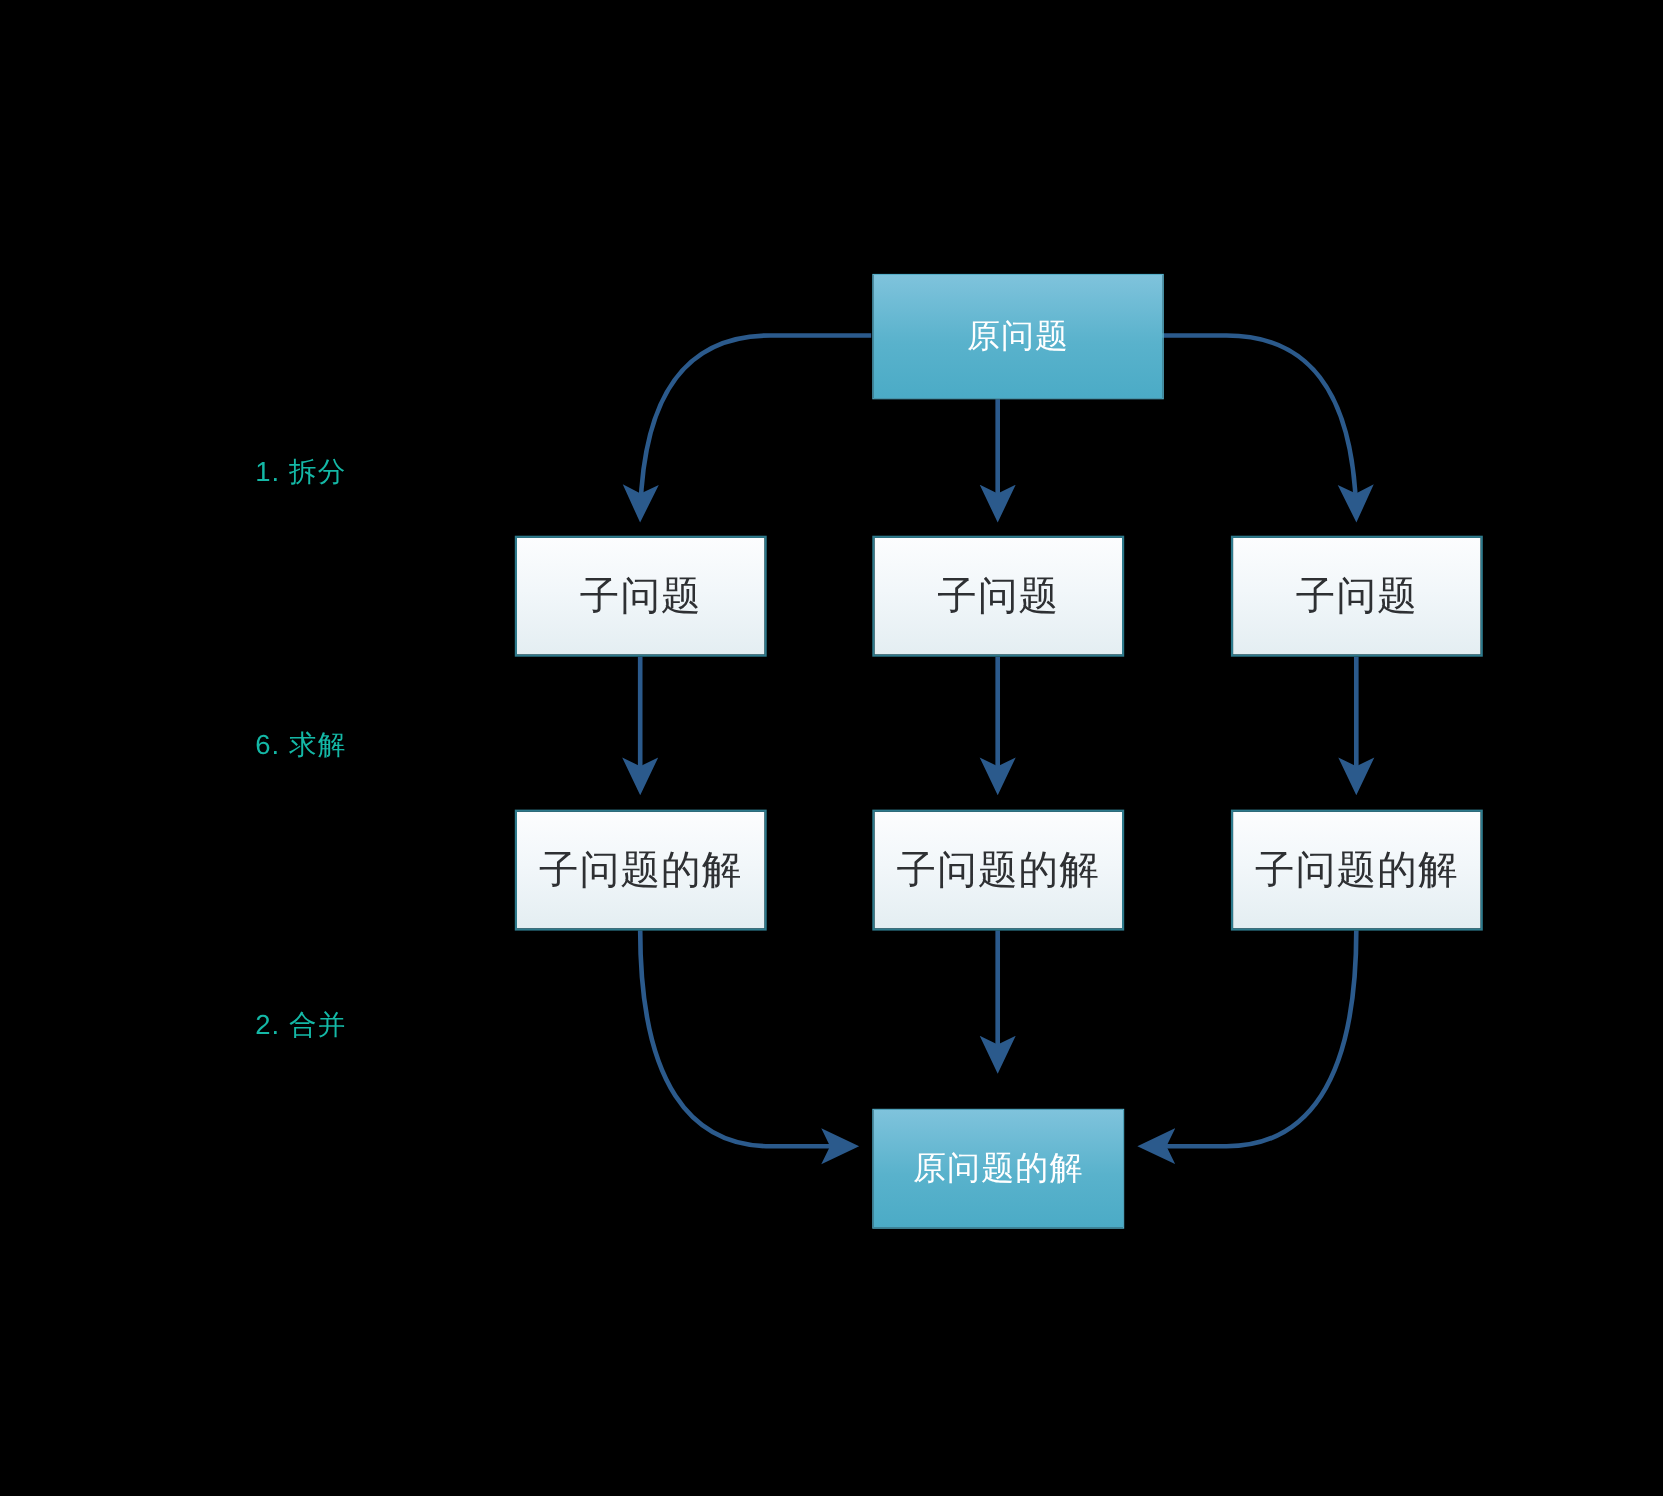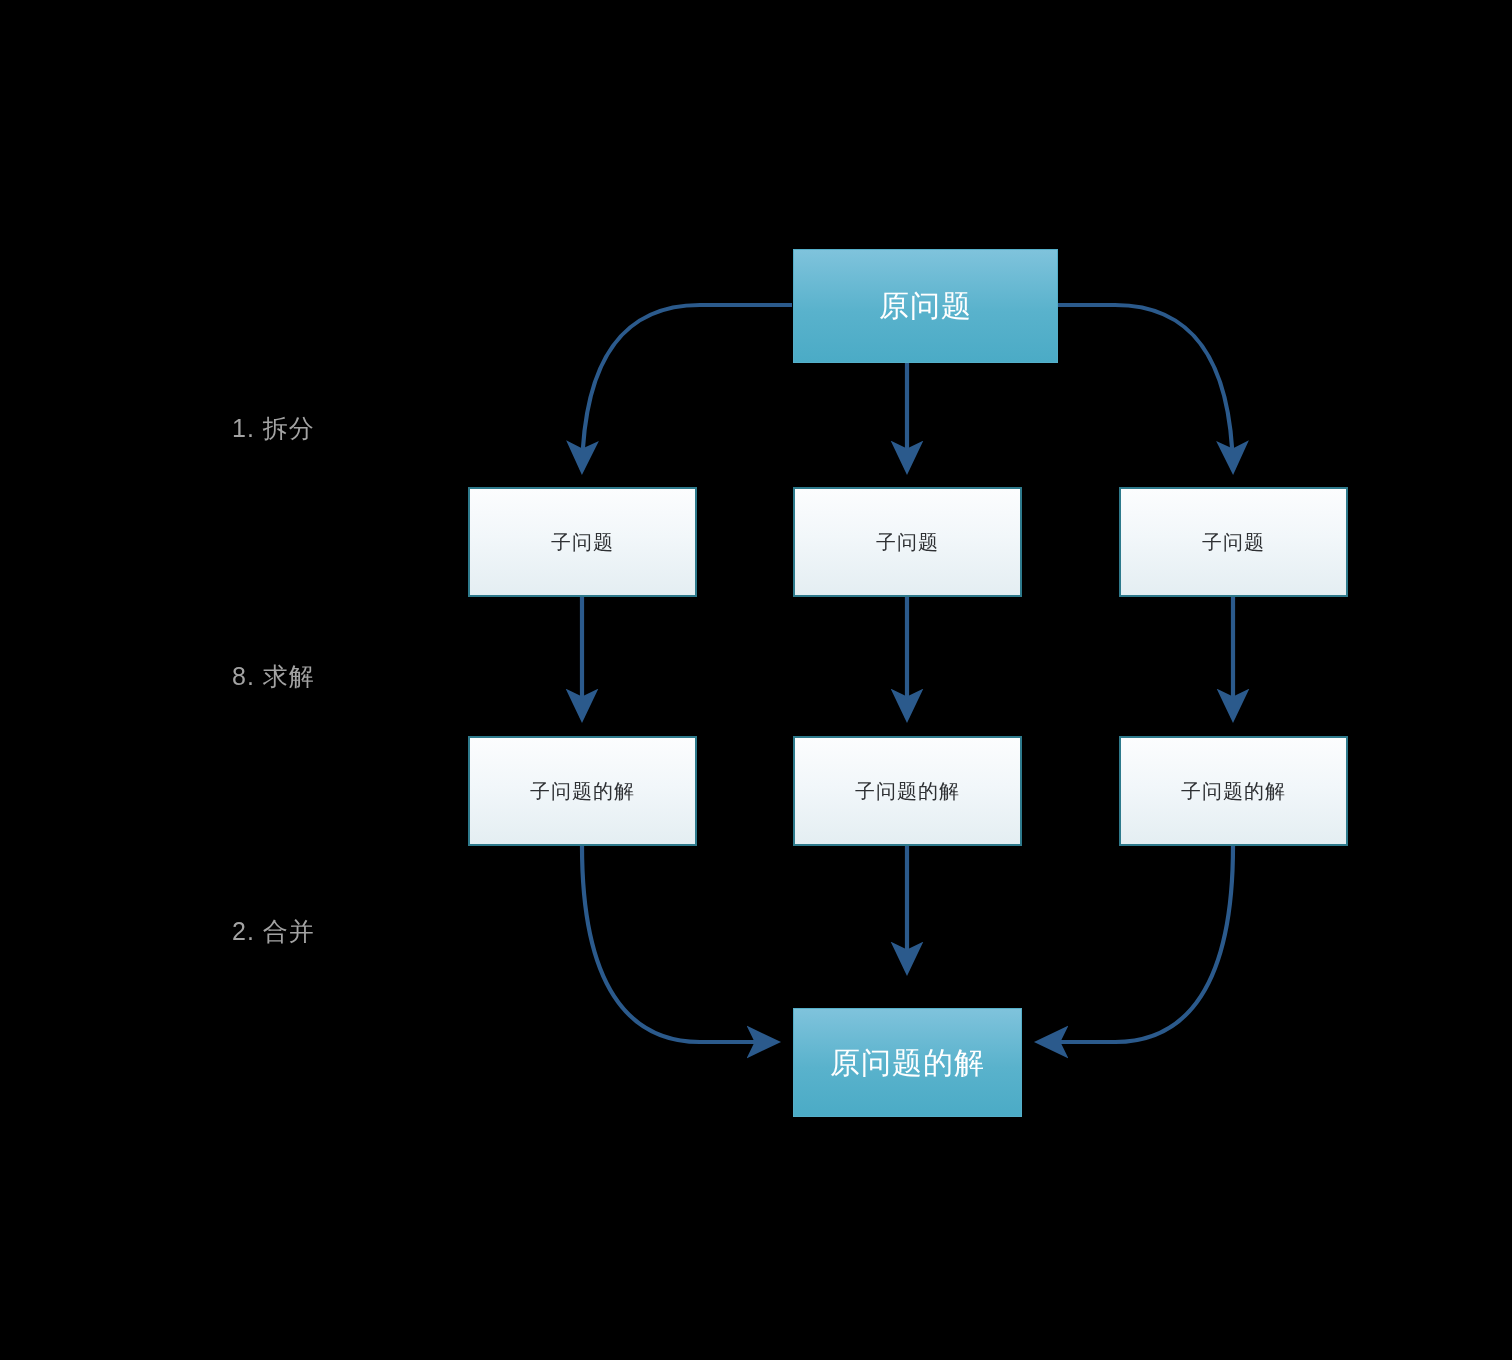--- a/index.html
+++ b/index.html
@@ -42,26 +42,26 @@
     background: linear-gradient(to bottom, #7FC3DC 0%, #59B2CC 55%, #4BABC6 100%);
     border: 1px solid #55AFC9;
     color: #FFFFFF;
     font-size: 30px;
     letter-spacing: 1px;
   }
   .node-secondary {
     background: linear-gradient(to bottom, #FCFDFE 0%, #F2F7FA 45%, #E4EEF2 100%);
     border: 2px solid #2E7A8C;
     color: #2E3033;
-    font-size: 20px;
+    font-size: 36px;
     letter-spacing: 1px;
   }
   .step-label {
     position: absolute;
-    color: #a3a3a3;
+    color: #14b8a6;
     font-size: 25px;
     letter-spacing: 1px;
     white-space: nowrap;
   }
 </style>
 </head>
 <body>
 
 <div id="canvas">
 
@@ -86,21 +86,21 @@
 
       <path d="M 582,846 C 582,985 628,1042 700,1042 L 776,1042" marker-end="url(#arrowhead)"></path>
 
       <path d="M 907,846 L 907,971" marker-end="url(#arrowhead)"></path>
 
       <path d="M 1233,846 C 1233,985 1187,1042 1115,1042 L 1039,1042" marker-end="url(#arrowhead)"></path>
     </g>
   </svg>
 
   <div class="step-label" style="left:232px; top:412px;">1. 拆分</div>
-  <div class="step-label" style="left:232px; top:660px;">8. 求解</div>
+  <div class="step-label" style="left:232px; top:660px;">6. 求解</div>
   <div class="step-label" style="left:232px; top:915px;">2. 合并</div>
 
   <div class="node node-primary" style="left:793px; top:249px; width:265px; height:114px;">原问题</div>
 
   <div class="node node-secondary" style="left:468px; top:487px; width:229px; height:110px;">子问题</div>
   <div class="node node-secondary" style="left:793px; top:487px; width:229px; height:110px;">子问题</div>
   <div class="node node-secondary" style="left:1119px; top:487px; width:229px; height:110px;">子问题</div>
 
   <div class="node node-secondary" style="left:468px; top:736px; width:229px; height:110px;">子问题的解</div>
   <div class="node node-secondary" style="left:793px; top:736px; width:229px; height:110px;">子问题的解</div>

